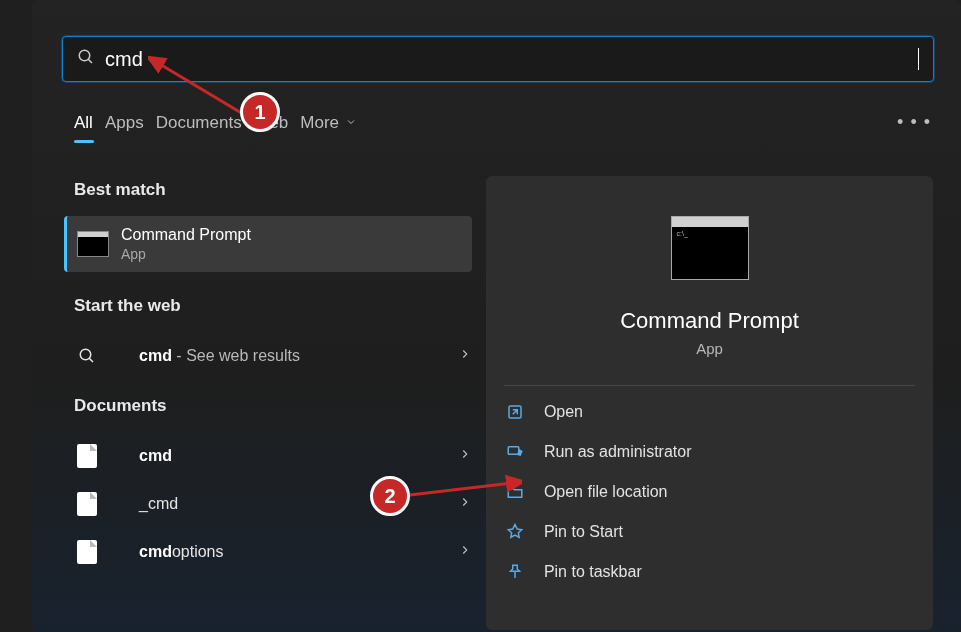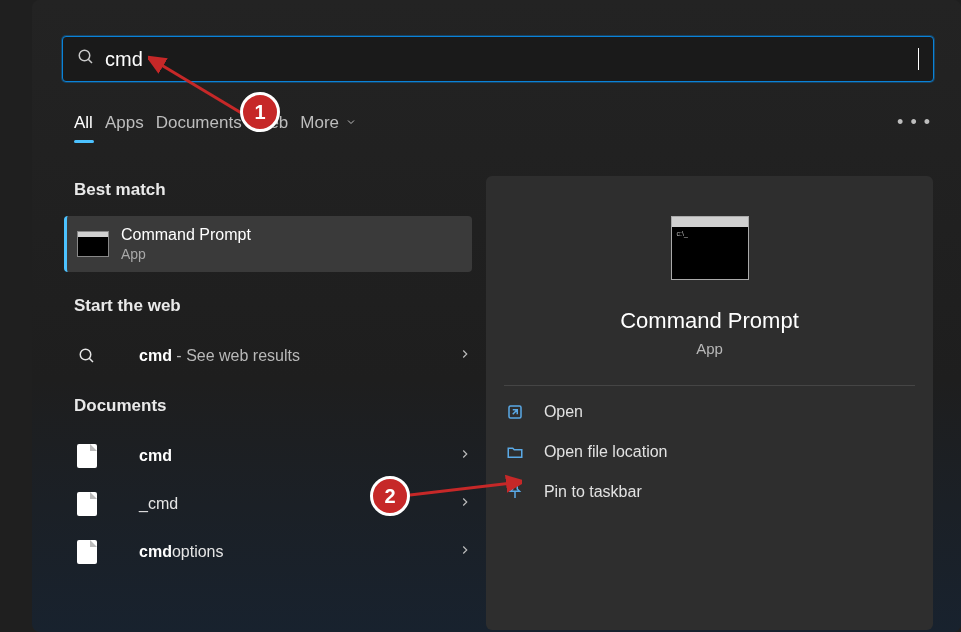--- a/index.html
+++ b/index.html
@@ -323,30 +323,47 @@
       <div class="action">
         <span class="aicon">
           <svg width="18" height="18" viewBox="0 0 24 24" fill="none" stroke="#5aa9e6" stroke-width="2">
               <rect x="4" y="4" width="16" height="16" rx="2"></rect>
               <path d="M9 15l6-6M15 15V9H9"></path>
             </svg>
         </span>
         <span>Open</span>
       </div>
 
+      <div class="action">
+        <span class="aicon">
+          <svg width="18" height="18" viewBox="0 0 24 24" fill="none" stroke="#5aa9e6" stroke-width="2">
+              <rect x="3" y="5" width="14" height="10" rx="1"></rect>
+              <path d="M17 9l4 2-2 5-4-1" fill="#5aa9e6"></path>
+            </svg>
+        </span>
+        <span>Run as administrator</span>
+      </div>
 
       <div class="action">
         <span class="aicon">
           <svg width="18" height="18" viewBox="0 0 24 24" fill="none" stroke="#5aa9e6" stroke-width="2">
               <path d="M3 7h6l2 2h10v10H3z"></path>
             </svg>
         </span>
         <span>Open file location</span>
       </div>
 
+      <div class="action">
+        <span class="aicon">
+          <svg width="18" height="18" viewBox="0 0 24 24" fill="none" stroke="#5aa9e6" stroke-width="2">
+              <path d="M12 2l3 6 6 1-4.5 4 1 6-5.5-3-5.5 3 1-6L3 9l6-1z"></path>
+            </svg>
+        </span>
+        <span>Pin to Start</span>
+      </div>
 
       <div class="action">
         <span class="aicon">
           <svg width="18" height="18" viewBox="0 0 24 24" fill="none" stroke="#5aa9e6" stroke-width="2">
               <path d="M9 3h6v5l3 3H6l3-3zM12 11v9"></path>
             </svg>
         </span>
         <span>Pin to taskbar</span>
       </div>
 

